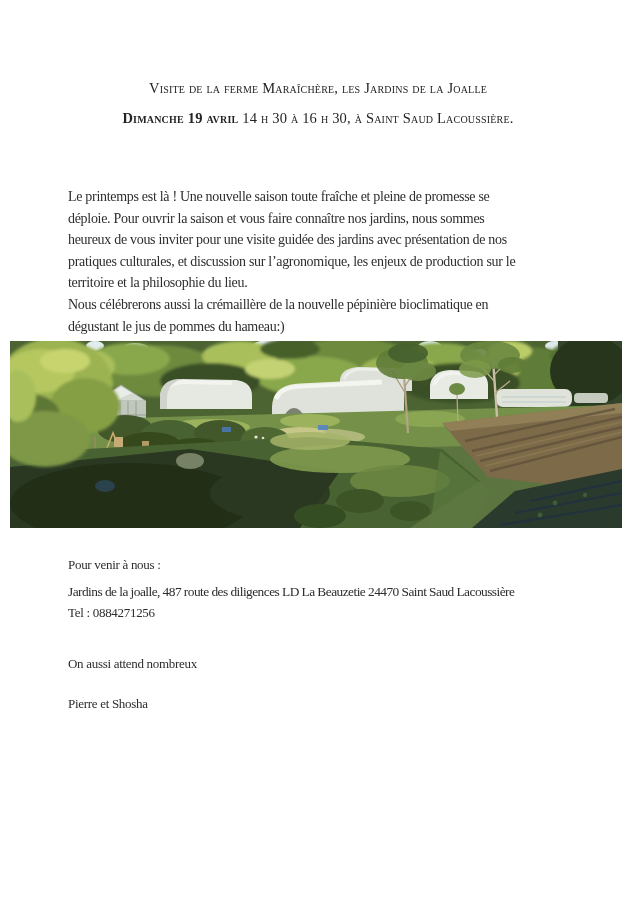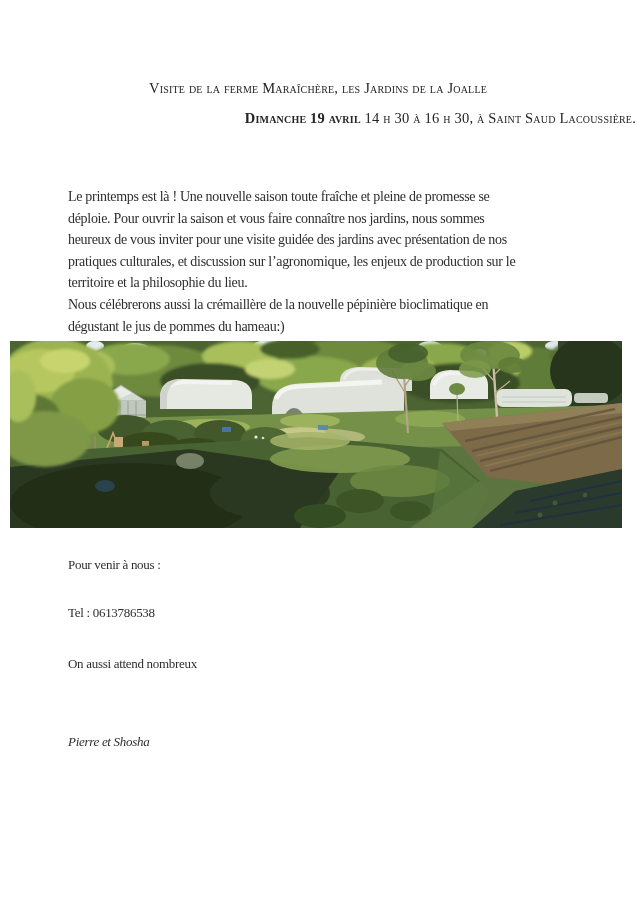--- a/index.html
+++ b/index.html
@@ -17,21 +17,21 @@
     top: 80px; left: 0; width: 636px;
     text-align: center;
     font-variant: small-caps;
     font-size: 14.5px;
     letter-spacing: 0.2px;
     color: #242424;
   }
   .subtitle {
     position: absolute;
     top: 110px; left: 0; width: 636px;
-    text-align: right;
+    text-align: center;
     font-variant: small-caps;
     font-size: 14.5px;
     letter-spacing: 0.2px;
     color: #242424;
   }
   .subtitle .bold { font-weight: bold; }
   .intro {
     position: absolute;
     top: 186px; left: 68px; width: 560px;
     font-size: 14px;
@@ -45,21 +45,21 @@
     left: 68px;
     font-size: 13px;
     letter-spacing: -0.3px;
     white-space: nowrap;
     color: #2d2d2d;
   }
   .line-directions { top: 557px; }
   .line-address { top: 584px; letter-spacing: -0.55px; font-size: 13.4px; }
   .line-phone { top: 605px; }
   .line-attendance { top: 656px; }
-  .line-signature { top: 734px; font-style: italic; }
+  .line-signature { top: 696px; }
   .photo {
     position: absolute;
     top: 341px; left: 10px;
     width: 612px; height: 187px;
     overflow: hidden;
   }
   .photo svg { display: block; width: 612px; height: 187px; }
 </style>
 </head>
 <body>
@@ -258,17 +258,18 @@
           <ellipse cx="55" cy="20" rx="25" ry="12" fill="#c8d56e"></ellipse>
           <ellipse cx="20" cy="75" rx="30" ry="22" fill="#5d7734"></ellipse>
           <ellipse cx="35" cy="98" rx="45" ry="28" fill="#7e9846"></ellipse>
           <ellipse cx="8" cy="55" rx="18" ry="26" fill="#a9bf5c"></ellipse>
         </g>
       </g>
     </svg>
   </div>
 
   <div class="line line-directions">Pour venir à nous :</div>
-  <div class="line line-phone">Tel : 0613786538</div>
+  <div class="line line-address">Jardins de la joalle, 487 route des diligences LD La Beauzetie 24470 Saint Saud Lacoussière</div>
+  <div class="line line-phone">Tel : 0884271256</div>
   <div class="line line-attendance">On aussi attend nombreux</div>
   <div class="line line-signature">Pierre et Shosha</div>
 
 </div>
 
 </body></html>

